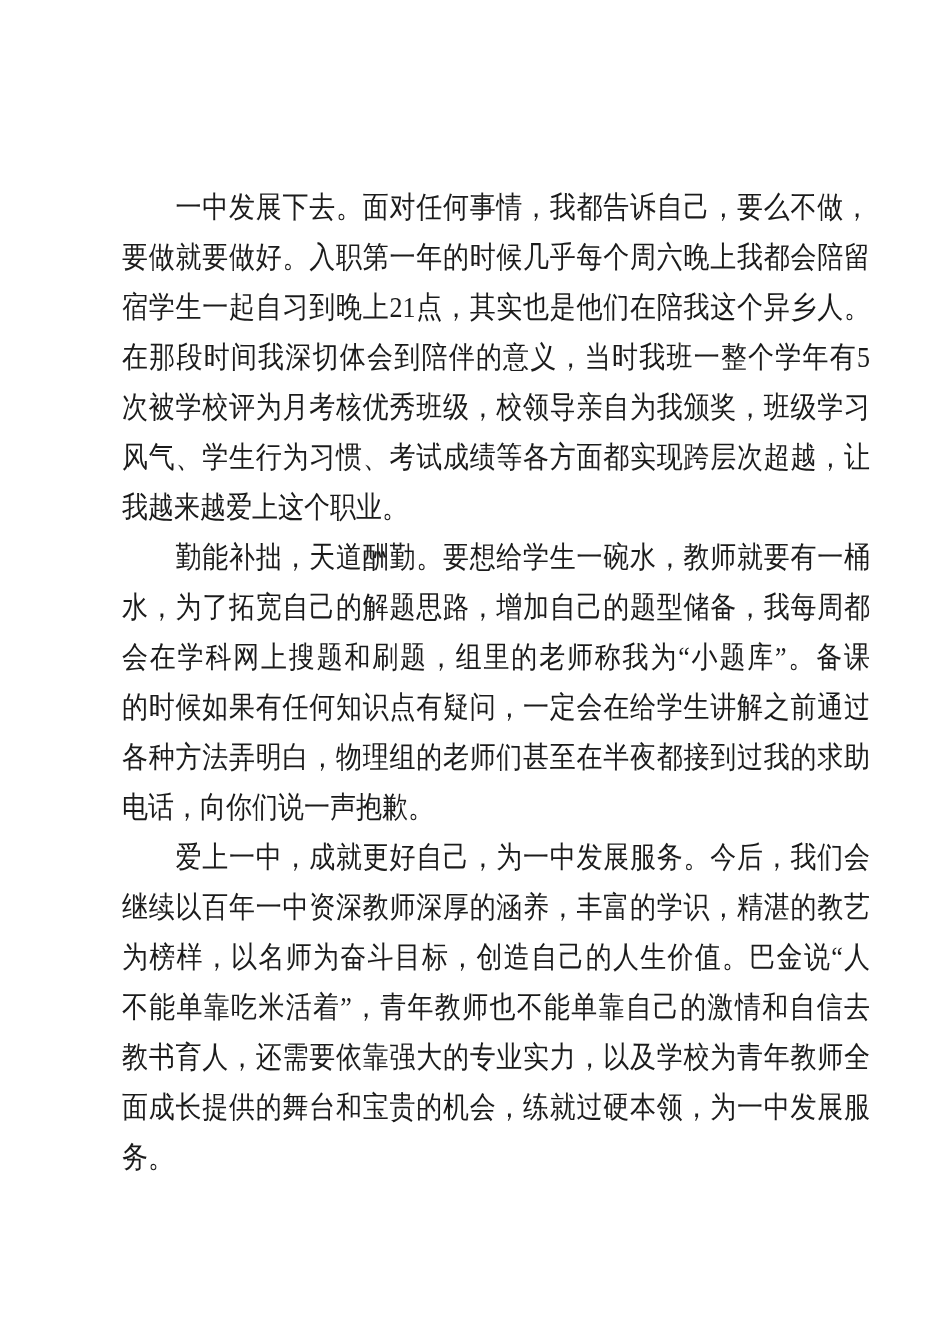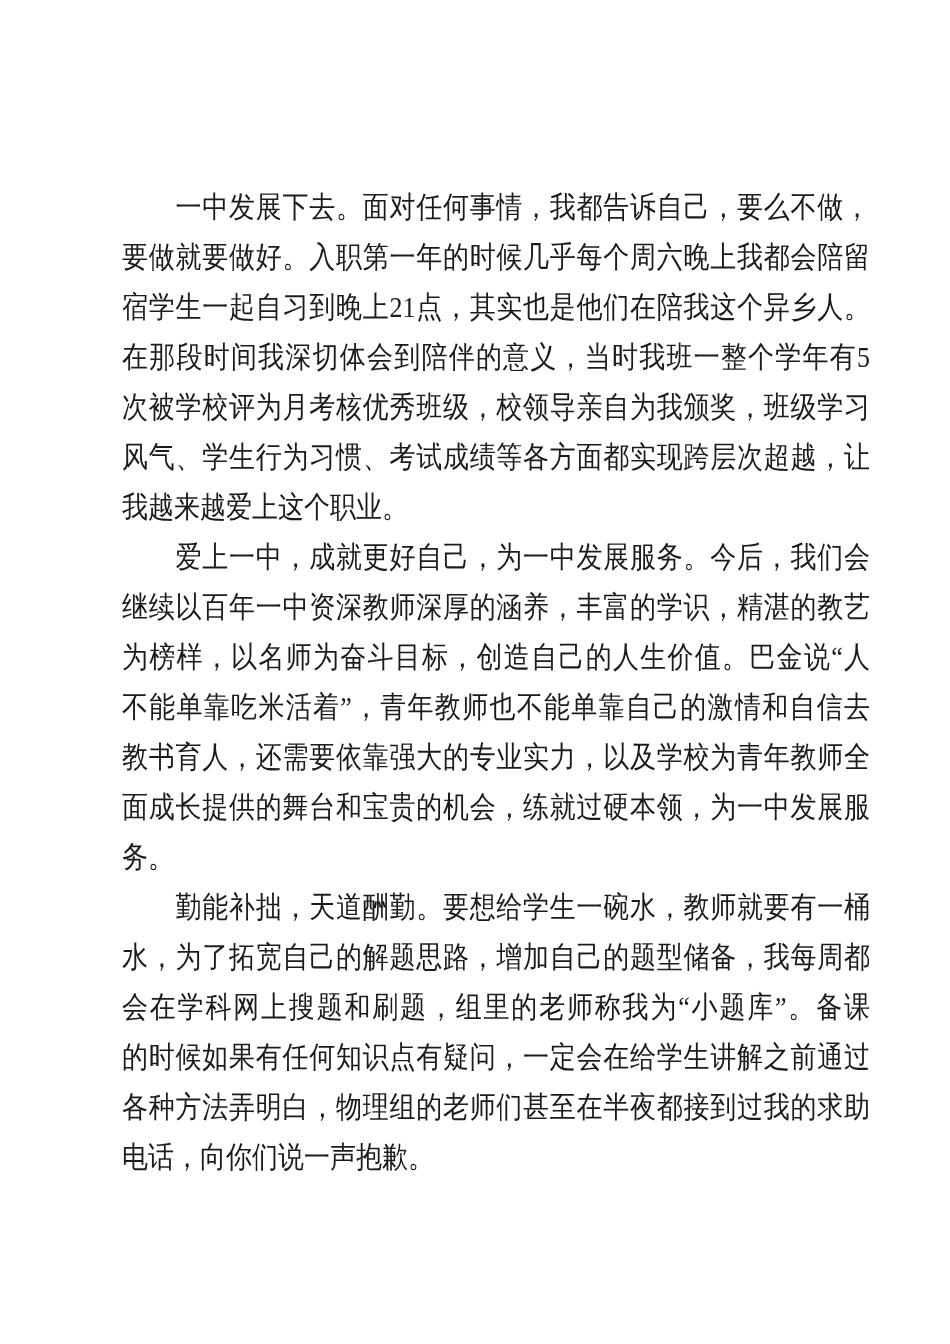--- a/index.html
+++ b/index.html
@@ -49,30 +49,30 @@
       <div class="paragraph">
         <div class="line">　　一中发展下去。面对任何事情，我都告诉自己，要么不做，</div>
         <div class="line">要做就要做好。入职第一年的时候几乎每个周六晚上我都会陪留</div>
         <div class="line">宿学生一起自习到晚上21点，其实也是他们在陪我这个异乡人。</div>
         <div class="line">在那段时间我深切体会到陪伴的意义，当时我班一整个学年有5</div>
         <div class="line">次被学校评为月考核优秀班级，校领导亲自为我颁奖，班级学习</div>
         <div class="line">风气、学生行为习惯、考试成绩等各方面都实现跨层次超越，让</div>
         <div class="line line-last">我越来越爱上这个职业。</div>
       </div>
       <div class="paragraph">
+        <div class="line">　　勤能补拙，天道酬勤。要想给学生一碗水，教师就要有一桶</div>
+        <div class="line">水，为了拓宽自己的解题思路，增加自己的题型储备，我每周都</div>
+        <div class="line">会在学科网上搜题和刷题，组里的老师称我为“小题库”。备课</div>
+        <div class="line">的时候如果有任何知识点有疑问，一定会在给学生讲解之前通过</div>
+        <div class="line">各种方法弄明白，物理组的老师们甚至在半夜都接到过我的求助</div>
+        <div class="line line-last">电话，向你们说一声抱歉。</div>
+      </div>
+      <div class="paragraph">
         <div class="line">　　爱上一中，成就更好自己，为一中发展服务。今后，我们会</div>
         <div class="line">继续以百年一中资深教师深厚的涵养，丰富的学识，精湛的教艺</div>
         <div class="line">为榜样，以名师为奋斗目标，创造自己的人生价值。巴金说“人</div>
         <div class="line">不能单靠吃米活着”，青年教师也不能单靠自己的激情和自信去</div>
         <div class="line">教书育人，还需要依靠强大的专业实力，以及学校为青年教师全</div>
         <div class="line">面成长提供的舞台和宝贵的机会，练就过硬本领，为一中发展服</div>
         <div class="line line-last">务。</div>
       </div>
-      <div class="paragraph">
-        <div class="line">　　勤能补拙，天道酬勤。要想给学生一碗水，教师就要有一桶</div>
-        <div class="line">水，为了拓宽自己的解题思路，增加自己的题型储备，我每周都</div>
-        <div class="line">会在学科网上搜题和刷题，组里的老师称我为“小题库”。备课</div>
-        <div class="line">的时候如果有任何知识点有疑问，一定会在给学生讲解之前通过</div>
-        <div class="line">各种方法弄明白，物理组的老师们甚至在半夜都接到过我的求助</div>
-        <div class="line line-last">电话，向你们说一声抱歉。</div>
-      </div>
     </div>
 </div>
 
 </body></html>

